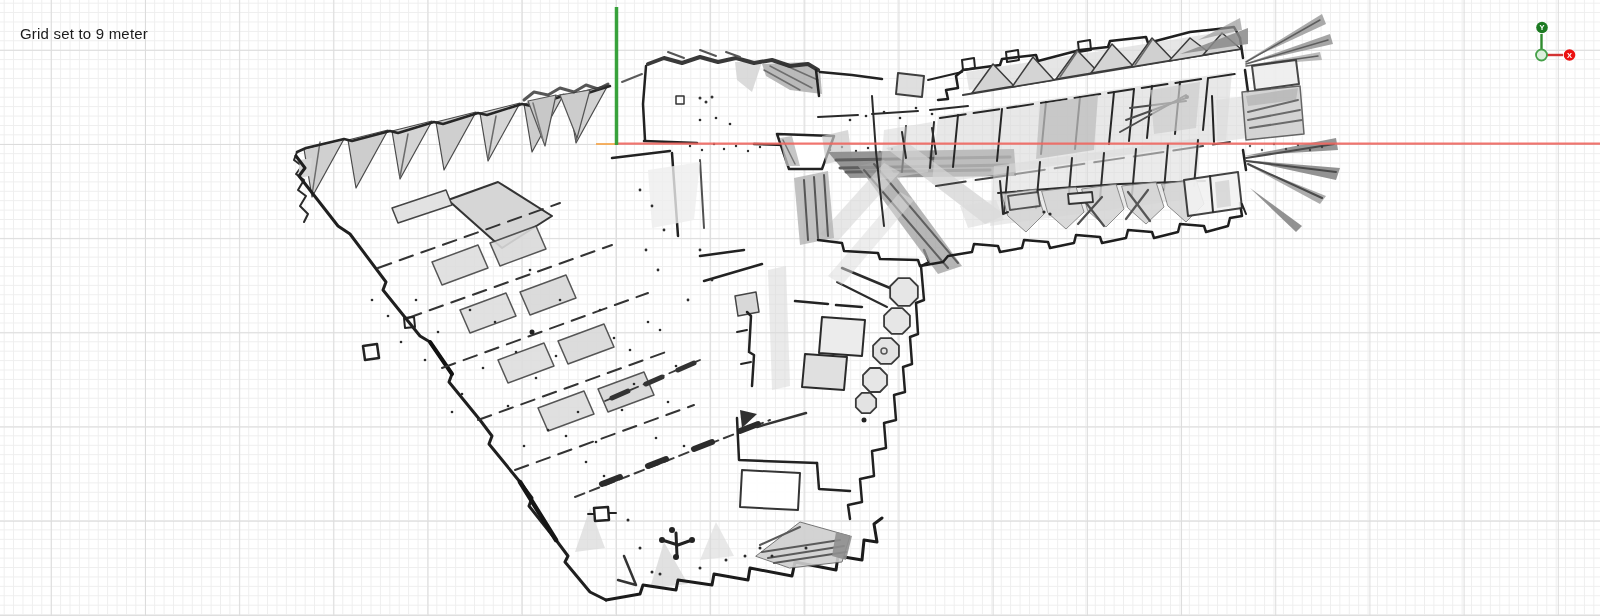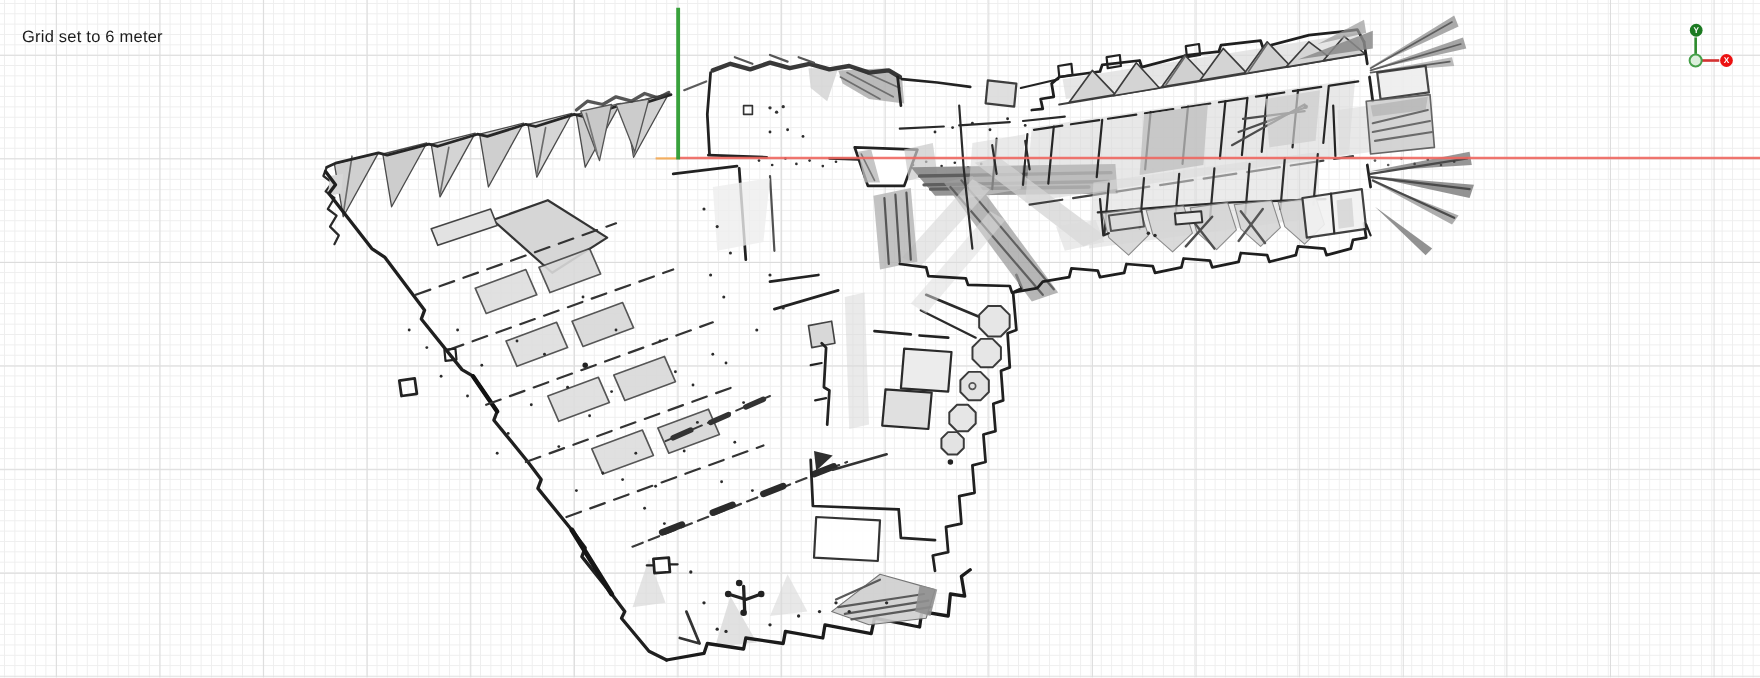--- a/index.html
+++ b/index.html
@@ -6,21 +6,21 @@
   .viewport{position:relative;width:1600px;height:616px;overflow:hidden;background:#ffffff;
     font-family:"Liberation Sans", sans-serif;}
   .overlay-label{position:absolute;left:20px;top:25px;font-size:15px;color:#1b1b1b;
     letter-spacing:.2px;z-index:6;}
   #map-svg{position:absolute;left:0;top:0;z-index:2;}
 </style>
 </head>
 <body>
 
 <div class="viewport" id="viewport" style="background-color: rgb(255, 255, 255); background-image: linear-gradient(to right, rgb(220, 220, 220) 1px, transparent 1px), linear-gradient(rgb(220, 220, 220) 1px, transparent 1px), linear-gradient(to right, rgb(238, 238, 238) 1px, transparent 1px), linear-gradient(rgb(238, 238, 238) 1px, transparent 1px); background-size: 94.2px 100%, 100% 94.2px, 9.42px 100%, 100% 9.42px; background-position: 50.8px 0px, 0px 49.8px, 3.7px 0px, 0px 2.7px;">
-  <div class="overlay-label">Grid set to 6 meter</div>
+  <div class="overlay-label">Grid set to 9 meter</div>
   <svg id="map-svg" width="1600" height="616" viewBox="0 0 1600 616">
       <polygon points="304,149 344,139 312,197" fill="#d0d0d0" stroke="#4a4a4a" stroke-width="1.2" stroke-linecap="round" stroke-linejoin="round"></polygon>
       <polygon points="348,140 388,130 356,188" fill="#cdcdcd" stroke="#4a4a4a" stroke-width="1.2" stroke-linecap="round" stroke-linejoin="round"></polygon>
       <polygon points="392,131 432,121 400,179" fill="#d4d4d4" stroke="#4a4a4a" stroke-width="1.2" stroke-linecap="round" stroke-linejoin="round"></polygon>
       <polygon points="436,122 476,112 444,170" fill="#cfcfcf" stroke="#4a4a4a" stroke-width="1.2" stroke-linecap="round" stroke-linejoin="round"></polygon>
       <polygon points="480,113 520,103 488,161" fill="#d6d6d6" stroke="#4a4a4a" stroke-width="1.2" stroke-linecap="round" stroke-linejoin="round"></polygon>
       <polygon points="524,104 564,94 532,152" fill="#cccccc" stroke="#4a4a4a" stroke-width="1.2" stroke-linecap="round" stroke-linejoin="round"></polygon>
       <polygon points="568,95 608,85 576,143" fill="#d2d2d2" stroke="#4a4a4a" stroke-width="1.2" stroke-linecap="round" stroke-linejoin="round"></polygon>
       <line x1="312" y1="195" x2="320" y2="142" fill="none" stroke="#6b6b6b" stroke-width="1.5" stroke-linecap="round" stroke-linejoin="round"></line>
       <line x1="400" y1="177" x2="408" y2="134" fill="none" stroke="#6b6b6b" stroke-width="1.5" stroke-linecap="round" stroke-linejoin="round"></line>

